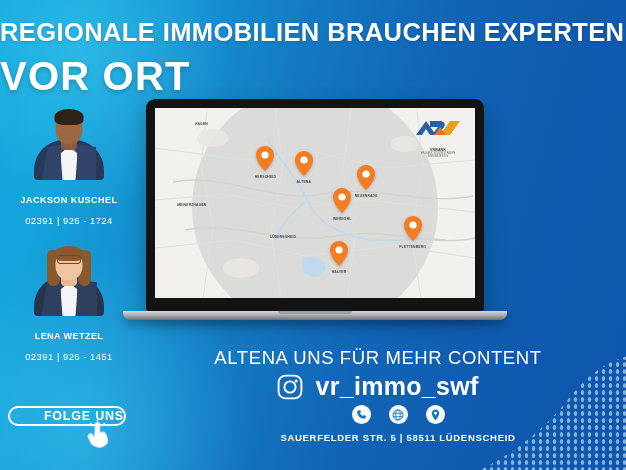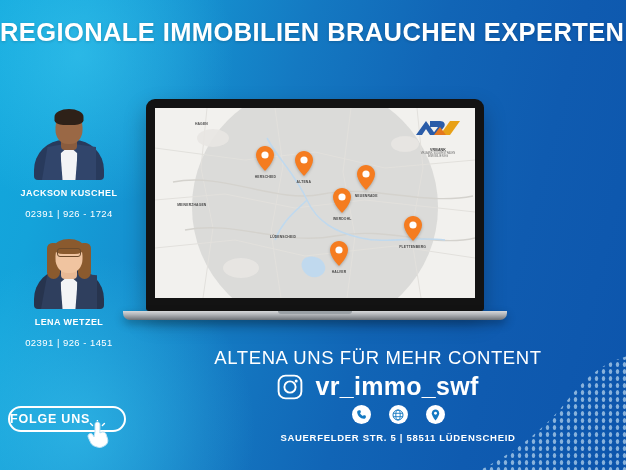--- a/index.html
+++ b/index.html
@@ -174,21 +174,21 @@
     border: 1.1px solid #6d4b2c;
     border-radius: 3px;
     background: transparent;
   }
 
   .agent-name {
     color: #ffffff;
     font-size: 9px;
     font-weight: 700;
     letter-spacing: .45px;
-    margin-top: 8px;
+    margin-top: 15px;
   }
   .agent-phone {
     color: #ffffff;
     font-size: 9.5px;
     font-weight: 400;
     letter-spacing: .45px;
     margin-top: 10px;
   }
 
   
@@ -344,26 +344,26 @@
     letter-spacing: .7px;
     line-height: 1.55;
   }
 
   
   .follow-btn {
     position: absolute;
     left: 8px;
     top: 406px;
     width: 118px;
-    height: 26px;
+    height: 20px;
     border: 2px solid #ffffff;
     border-radius: 14px;
     display: flex;
     align-items: center;
-    justify-content: flex-start;
+    justify-content: flex-end;
     box-sizing: border-box;
   }
   .follow-btn-label {
     color: #ffffff;
     font-size: 12.5px;
     font-weight: 700;
     letter-spacing: .8px;
   }
   .cursor-hand {
     position: absolute;
@@ -390,20 +390,21 @@
         <path d="M190,0 L190,130 L0,130 C40,118 90,86 120,48 C142,20 160,6 190,0 Z"></path>
       </clipPath>
     </defs>
     <g clip-path="url(#curveclip)">
         <rect width="190" height="130" fill="url(#dots)"></rect>
       </g>
   </svg>
 
   <div class="headline-wrap">
     <div class="headline-1">REGIONALE IMMOBILIEN BRAUCHEN EXPERTEN</div>
+    <div class="headline-2">VOR ORT</div>
   </div>
 
   <div class="agents">
 
     <div class="agent">
       <div class="agent-photo m">
         <div class="p-body"></div>
         <div class="p-lapelL"></div>
         <div class="p-lapelR"></div>
         <div class="p-shirt"></div>

